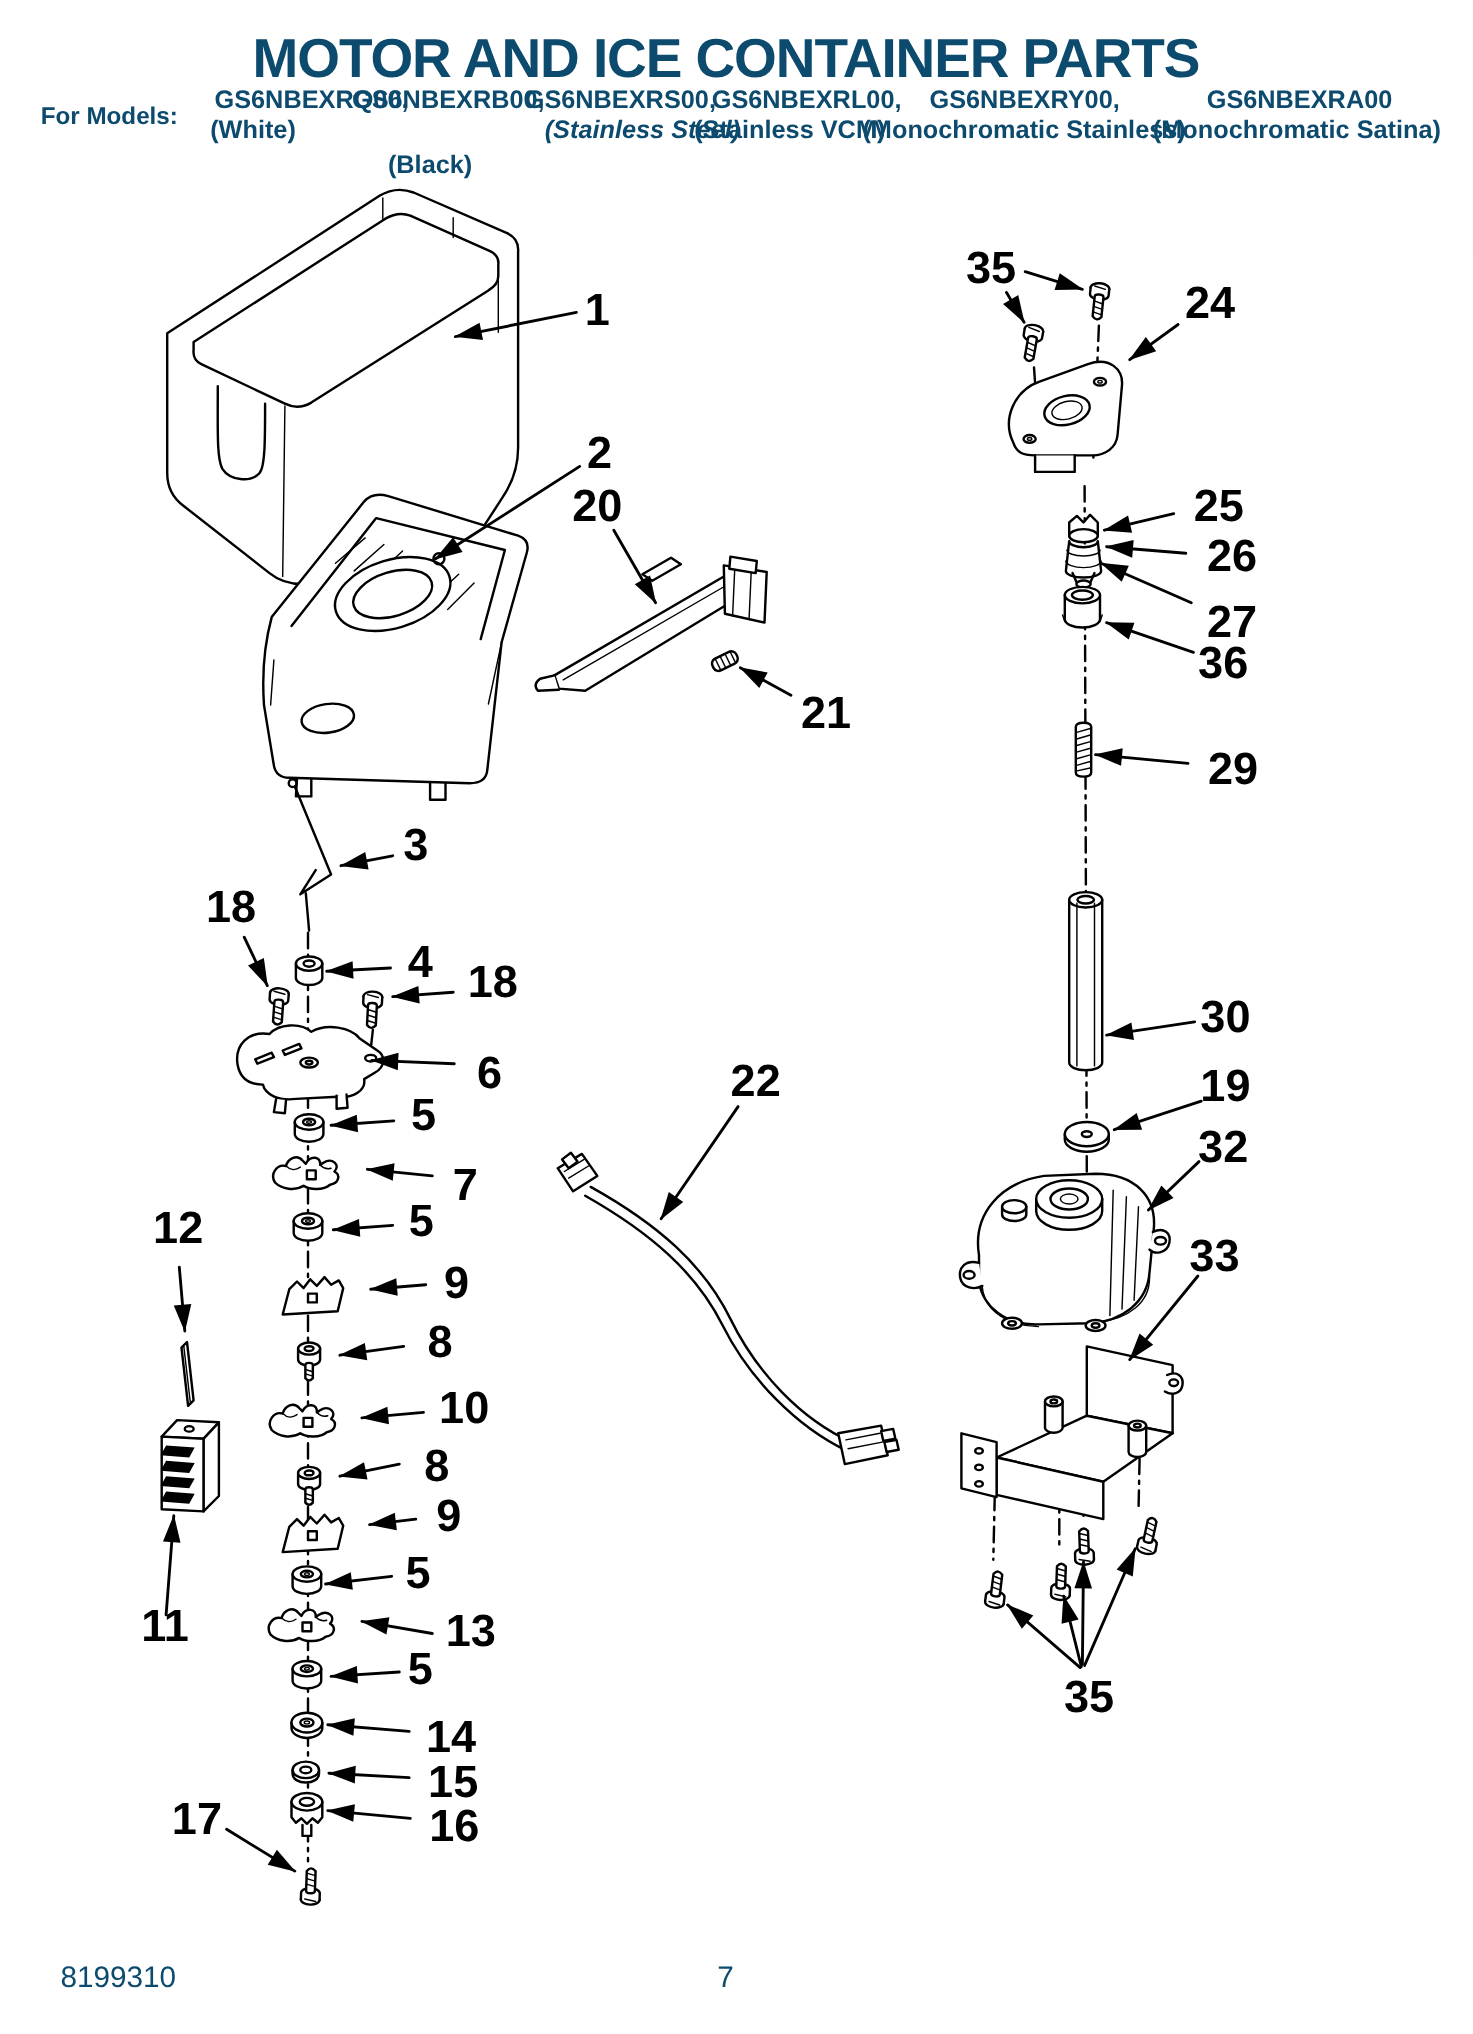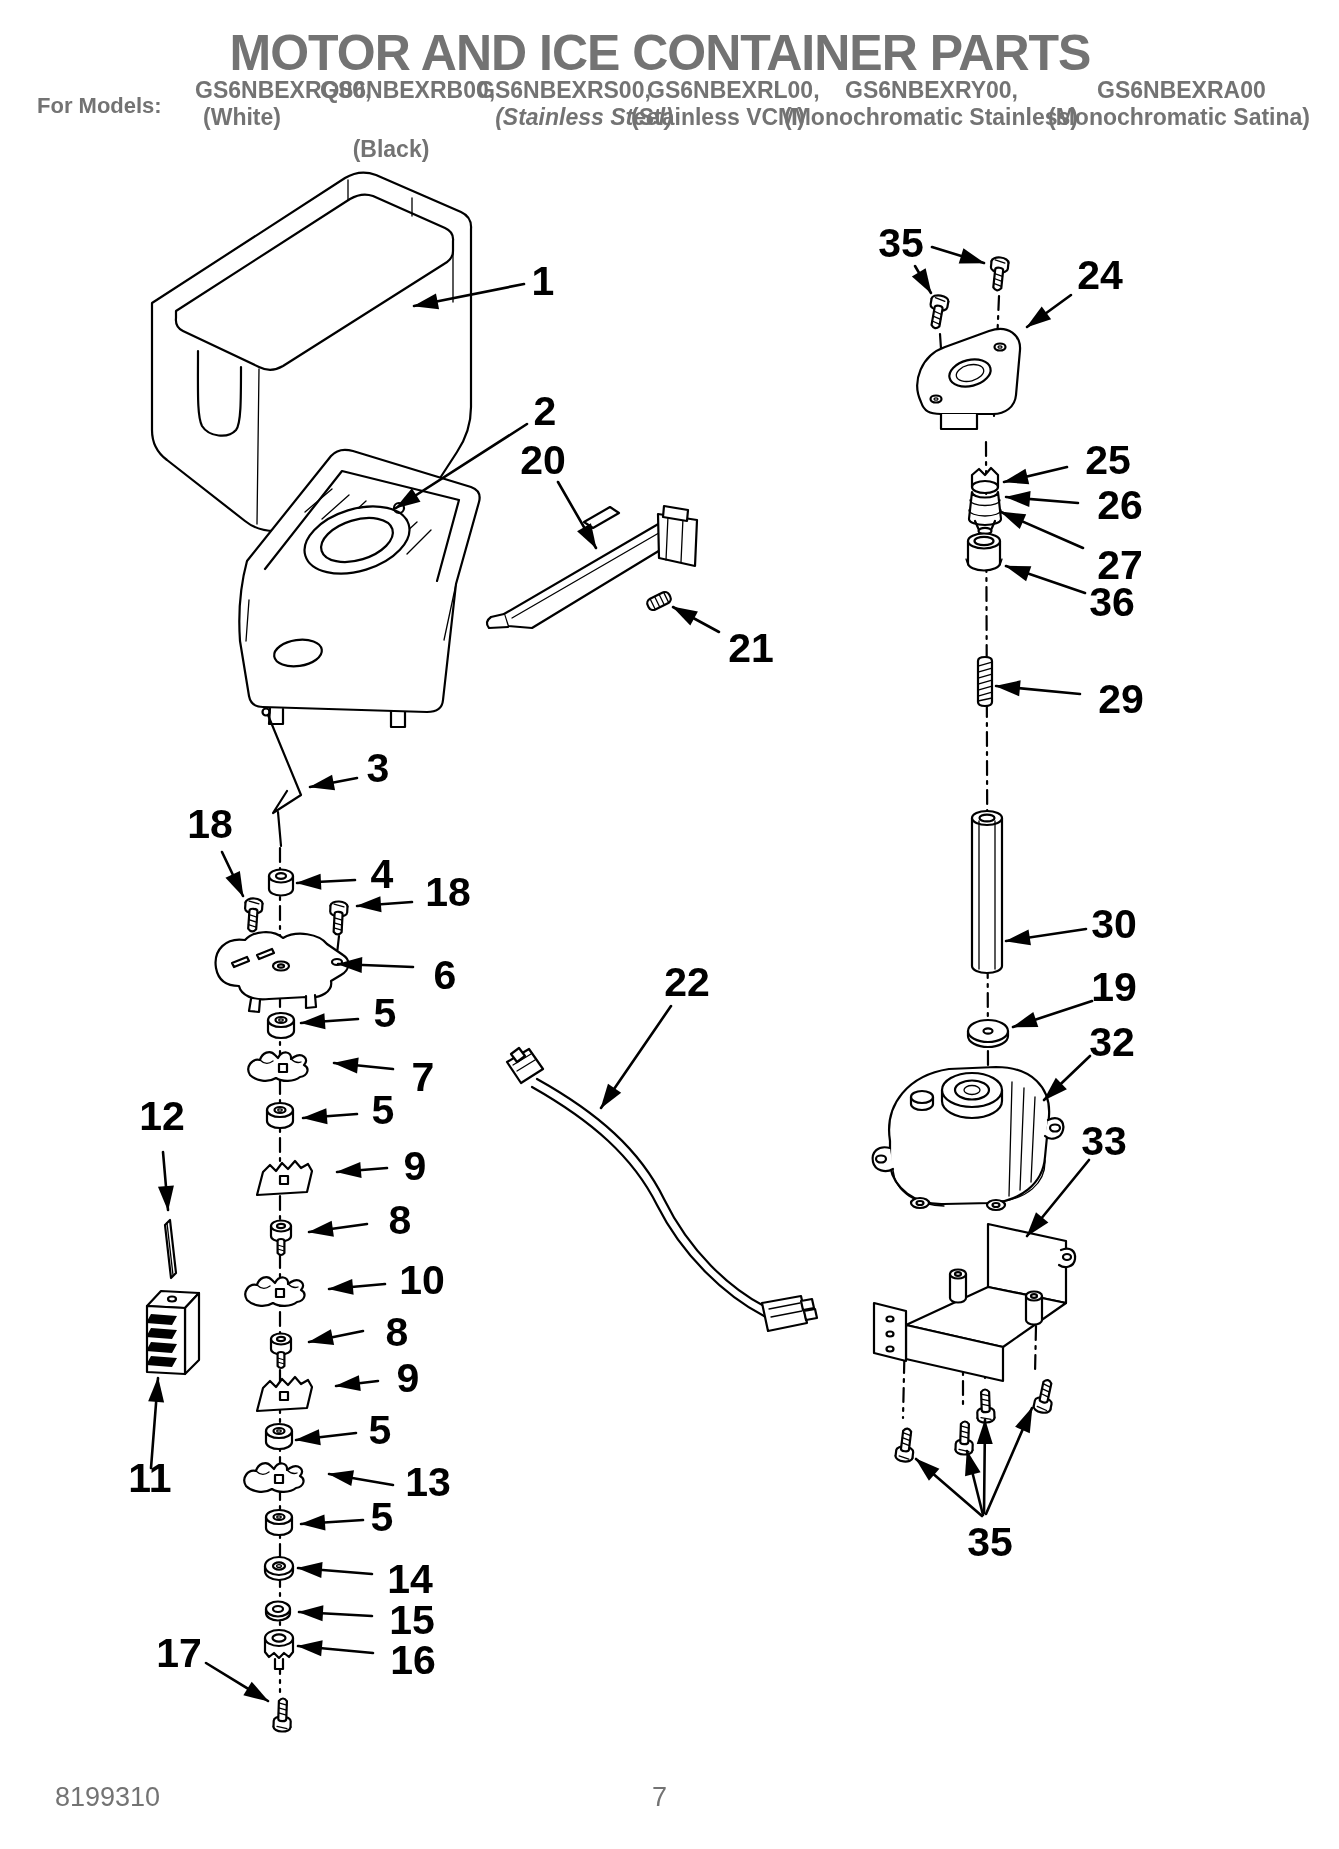--- a/index.html
+++ b/index.html
@@ -1,17 +1,17 @@
 <!DOCTYPE html>
 <html><head>
 <meta charset="utf-8">
 <style>
   html,body{margin:0;padding:0;background:#e8e8e8}
   .page{position:relative;width:1339px;height:1849px;background:#fff;
-        font-family:"Liberation Sans",sans-serif;color:#737373;overflow:hidden}
+        font-family:"Liberation Sans",sans-serif;color:#0c4a6e;overflow:hidden}
   .title{position:absolute;top:24px;left:0;width:1320px;text-align:center;
          font-size:50px;font-weight:700;white-space:nowrap;letter-spacing:-1px}
   .models-prefix{position:absolute;top:93px;left:37px;font-size:22px;font-weight:700;white-space:nowrap}
   .models-row,.finishes-row{position:absolute;left:0;width:100%;height:30px}
   .models-row{top:77px}
   .finishes-row{top:104px}
   .model-name{position:absolute;top:0;font-size:23px;font-weight:700;white-space:nowrap}
   .model-finish{position:absolute;top:0;transform:translateX(-50%);font-size:23px;font-weight:700;white-space:nowrap}
   .footer-doc{position:absolute;top:1782px;left:55px;font-size:27px}
   .footer-page{position:absolute;top:1782px;left:652px;font-size:27px}
@@ -35,21 +35,21 @@
   <div class="models-prefix">For Models:</div>
   <div class="models-row">
       <span class="model-name" style="left: 162px; margin-left: 33px;">GS6NBEXRQ00,</span>
       <span class="model-name" style="left: 320px;">GS6NBEXRB00,</span>
       <span class="model-name" style="left: 477px;">GS6NBEXRS00,</span>
       <span class="model-name" style="left: 647px;">GS6NBEXRL00,</span>
       <span class="model-name" style="left: 845px;">GS6NBEXRY00,</span>
       <span class="model-name" style="left: 1097px; text-align: center;">GS6NBEXRA00</span>
     </div>
   <div class="finishes-row">
-      <span class="model-finish" style="left: 242px;">(White)</span>
+      <span class="model-finish" style="left: 230px;">(White)</span>
       <span class="model-finish" style="left: 391px; margin-top: 32px;">(Black)</span>
       <span class="model-finish" style="left: 584px; font-style: italic;">(Stainless Steel)</span>
       <span class="model-finish" style="left: 718px;">(Stainless VCM)</span>
       <span class="model-finish" style="left: 931px;">(Monochromatic Stainless)</span>
       <span class="model-finish" style="left: 1179px;">(Monochromatic Satina)</span>
     </div>
 
   <svg class="diagram" width="1339" height="1849" viewBox="0 0 1339 1849">
     <defs>
       <marker id="ah" markerUnits="userSpaceOnUse" markerWidth="28" markerHeight="22" refX="25" refY="10" orient="auto">

